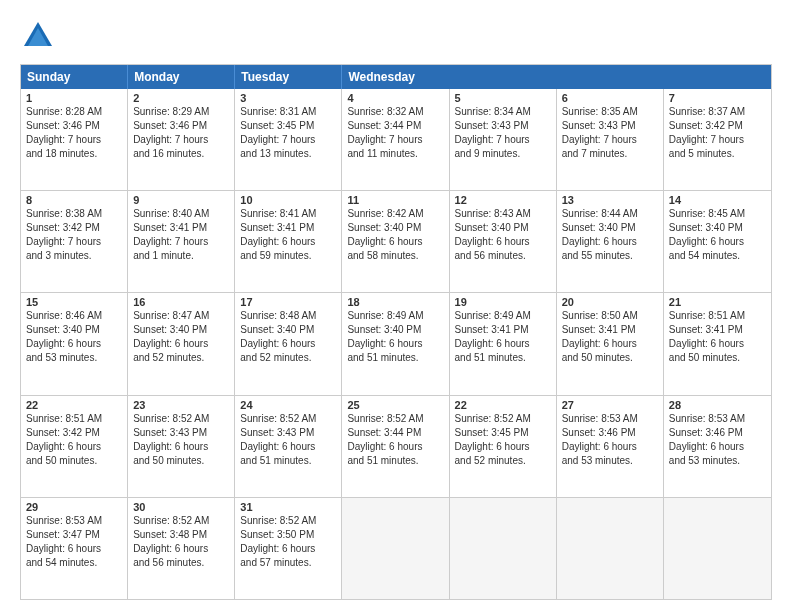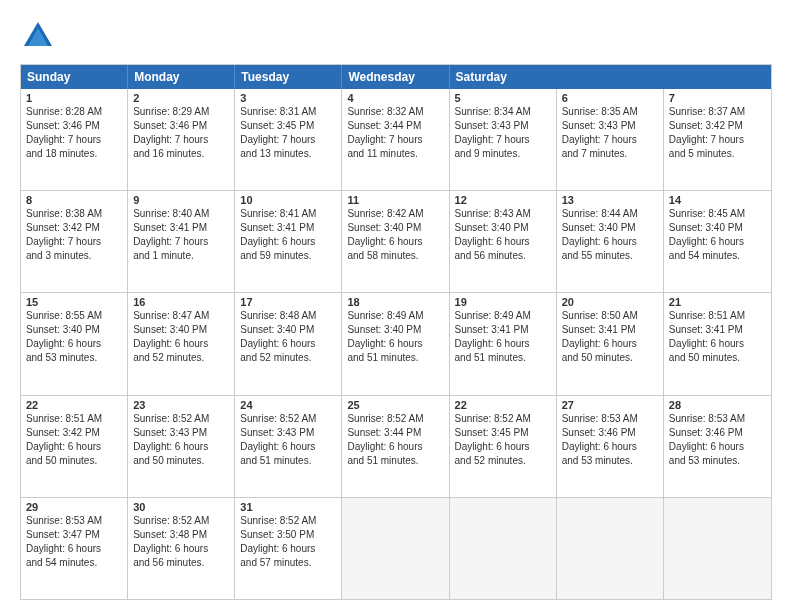--- a/index.html
+++ b/index.html
@@ -132,21 +132,20 @@
       <div class="location"></div>
     </div>
   </div>
 
   <div class="calendar">
     <div class="cal-header-row" id="cal-header">
         <div class="cal-header-cell">Sunday</div>
         <div class="cal-header-cell">Monday</div>
         <div class="cal-header-cell">Tuesday</div>
         <div class="cal-header-cell">Wednesday</div>
-        <div class="cal-header-cell">Saturday</div>
       </div>
     <div class="cal-body" id="cal-body">
         <div class="cal-row">
           <div class="cal-cell">
             <span class="day-num">1</span>
             <div class="info" style="white-space: pre-line;">Sunrise: 8:28 AM
 Sunset: 3:46 PM
 Daylight: 7 hours
 and 18 minutes.</div>
           </div>
@@ -240,21 +239,21 @@
             <span class="day-num">14</span>
             <div class="info" style="white-space: pre-line;">Sunrise: 8:45 AM
 Sunset: 3:40 PM
 Daylight: 6 hours
 and 54 minutes.</div>
           </div>
         </div>
         <div class="cal-row">
           <div class="cal-cell">
             <span class="day-num">15</span>
-            <div class="info" style="white-space: pre-line;">Sunrise: 8:55 AM
+            <div class="info" style="white-space: pre-line;">Sunrise: 8:46 AM
 Sunset: 3:40 PM
 Daylight: 6 hours
 and 53 minutes.</div>
           </div>
           <div class="cal-cell">
             <span class="day-num">16</span>
             <div class="info" style="white-space: pre-line;">Sunrise: 8:47 AM
 Sunset: 3:40 PM
 Daylight: 6 hours
 and 52 minutes.</div>

